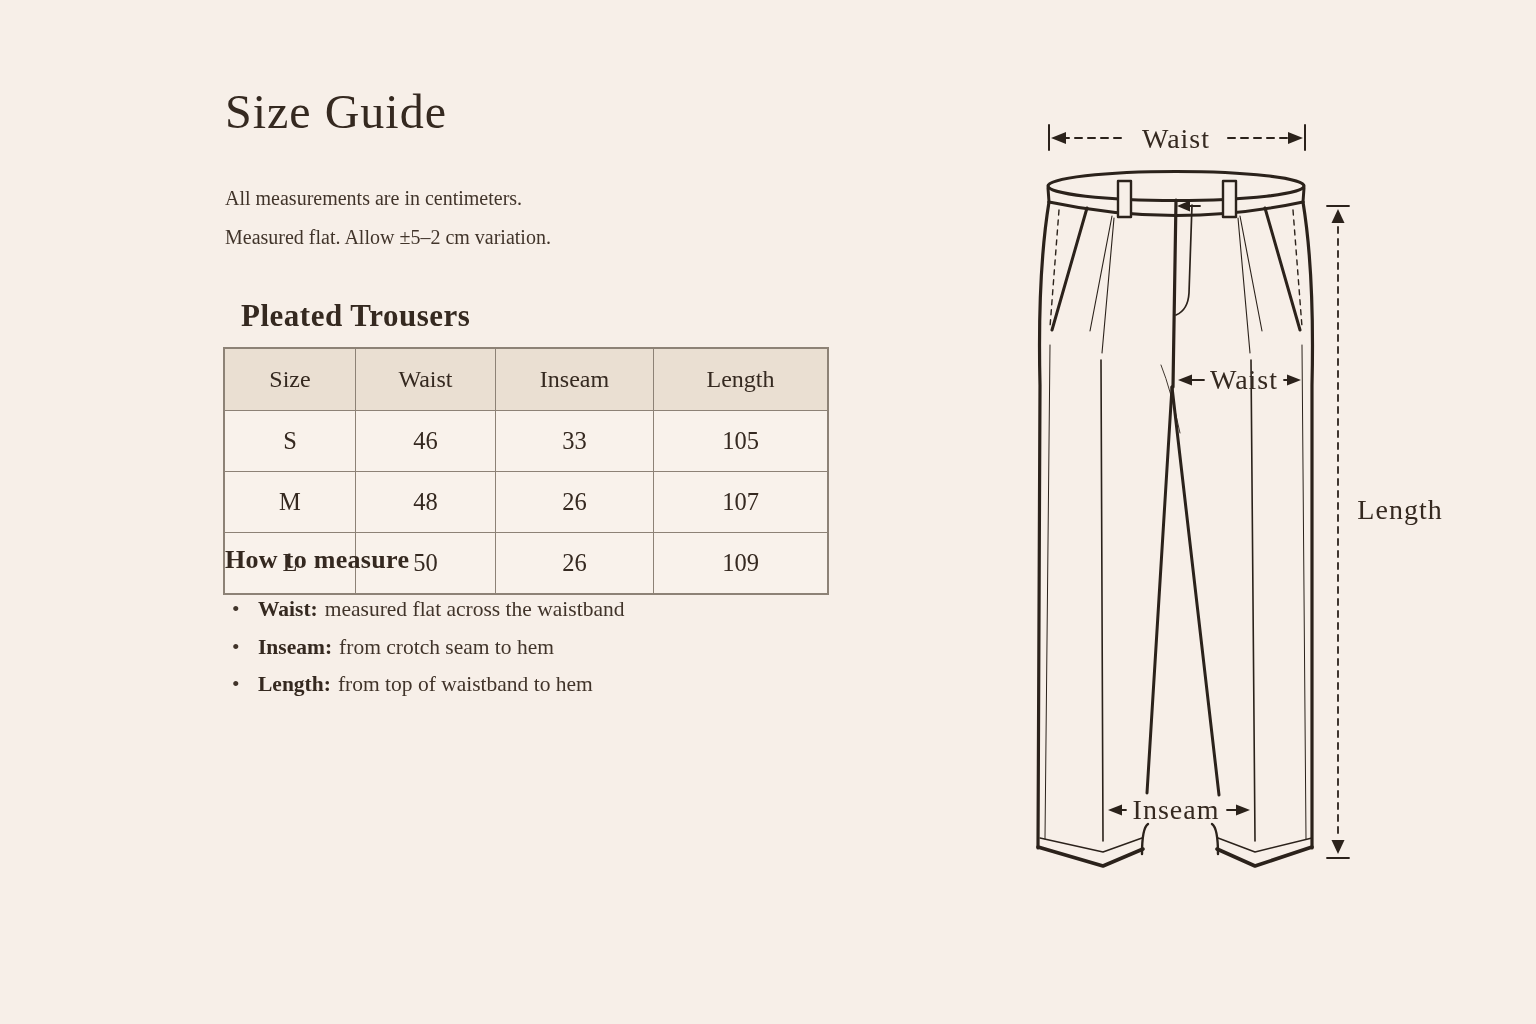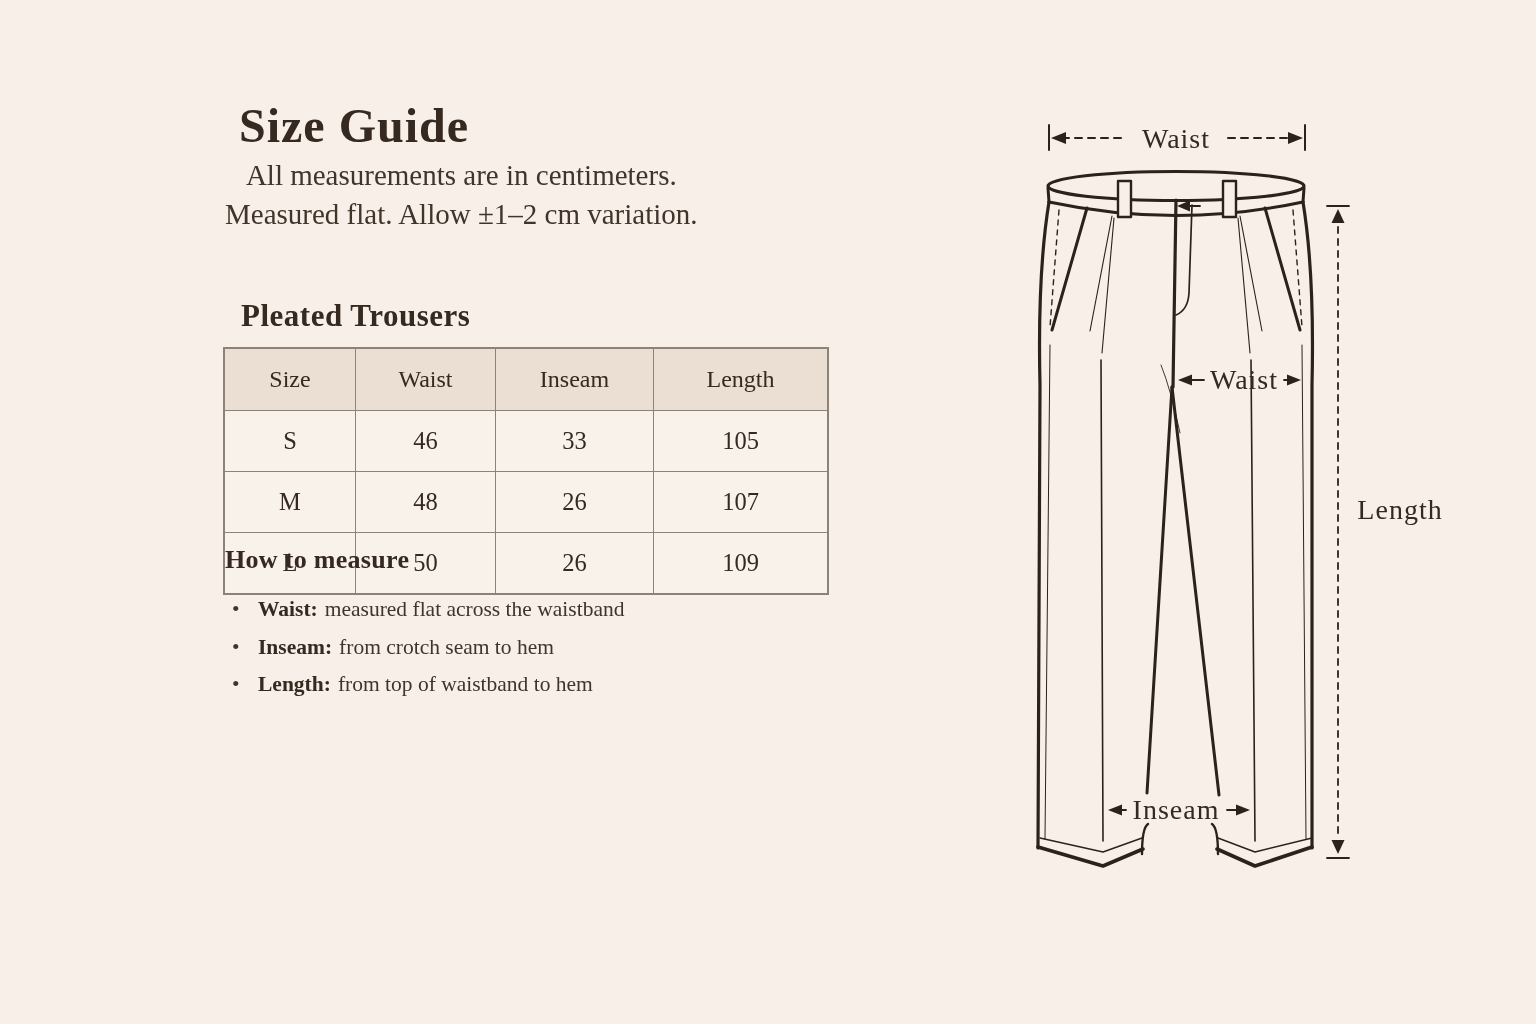--- a/index.html
+++ b/index.html
@@ -16,26 +16,26 @@
     width:1536px;height:1024px;overflow:hidden;
     background:var(--background);
     font-family:"Liberation Serif", serif;
     color:var(--text);
   }
   .stage{position:relative;width:1536px;height:1024px;}
   .abs{position:absolute;}
 
   .page-title{
     left:225px;top:86px;
-    font-size:48px;font-weight:700;letter-spacing:1px;
-    color:var(--heading);line-height:1.1;margin:14px;
+    font-size:48px;font-weight:400;letter-spacing:1px;
+    color:var(--heading);line-height:1.1;margin:0;
   }
   .subtitle{
-    left:225px;top:156px;
-    font-size:29px;line-height:39px;color:var(--text);text-align:center;
+    left:225px;top:179px;
+    font-size:20px;line-height:39px;color:var(--text);
   }
   .product-heading{
     left:225px;top:282px;
     font-size:31px;font-weight:600;letter-spacing:.5px;
     color:var(--heading);margin:16px;
   }
 
   .size-table{
     left:223px;top:347px;
     border-collapse:collapse;
@@ -77,21 +77,21 @@
 </style>
 </head>
 <body>
 
 <div class="stage">
 
   <h1 class="abs page-title">Size Guide</h1>
 
   <div class="abs subtitle">
     <div>All measurements are in centimeters.</div>
-    <div>Measured flat. Allow ±1–2 cm variation.</div>
+    <div>Measured flat. Allow ±5–2 cm variation.</div>
   </div>
 
   <h2 class="abs product-heading">Pleated Trousers</h2>
 
   <table class="abs size-table">
     <thead>
       <tr>
         <th class="col-size">Size</th>
         <th class="col-waist">Waist</th>
         <th class="col-inseam">Inseam</th>

